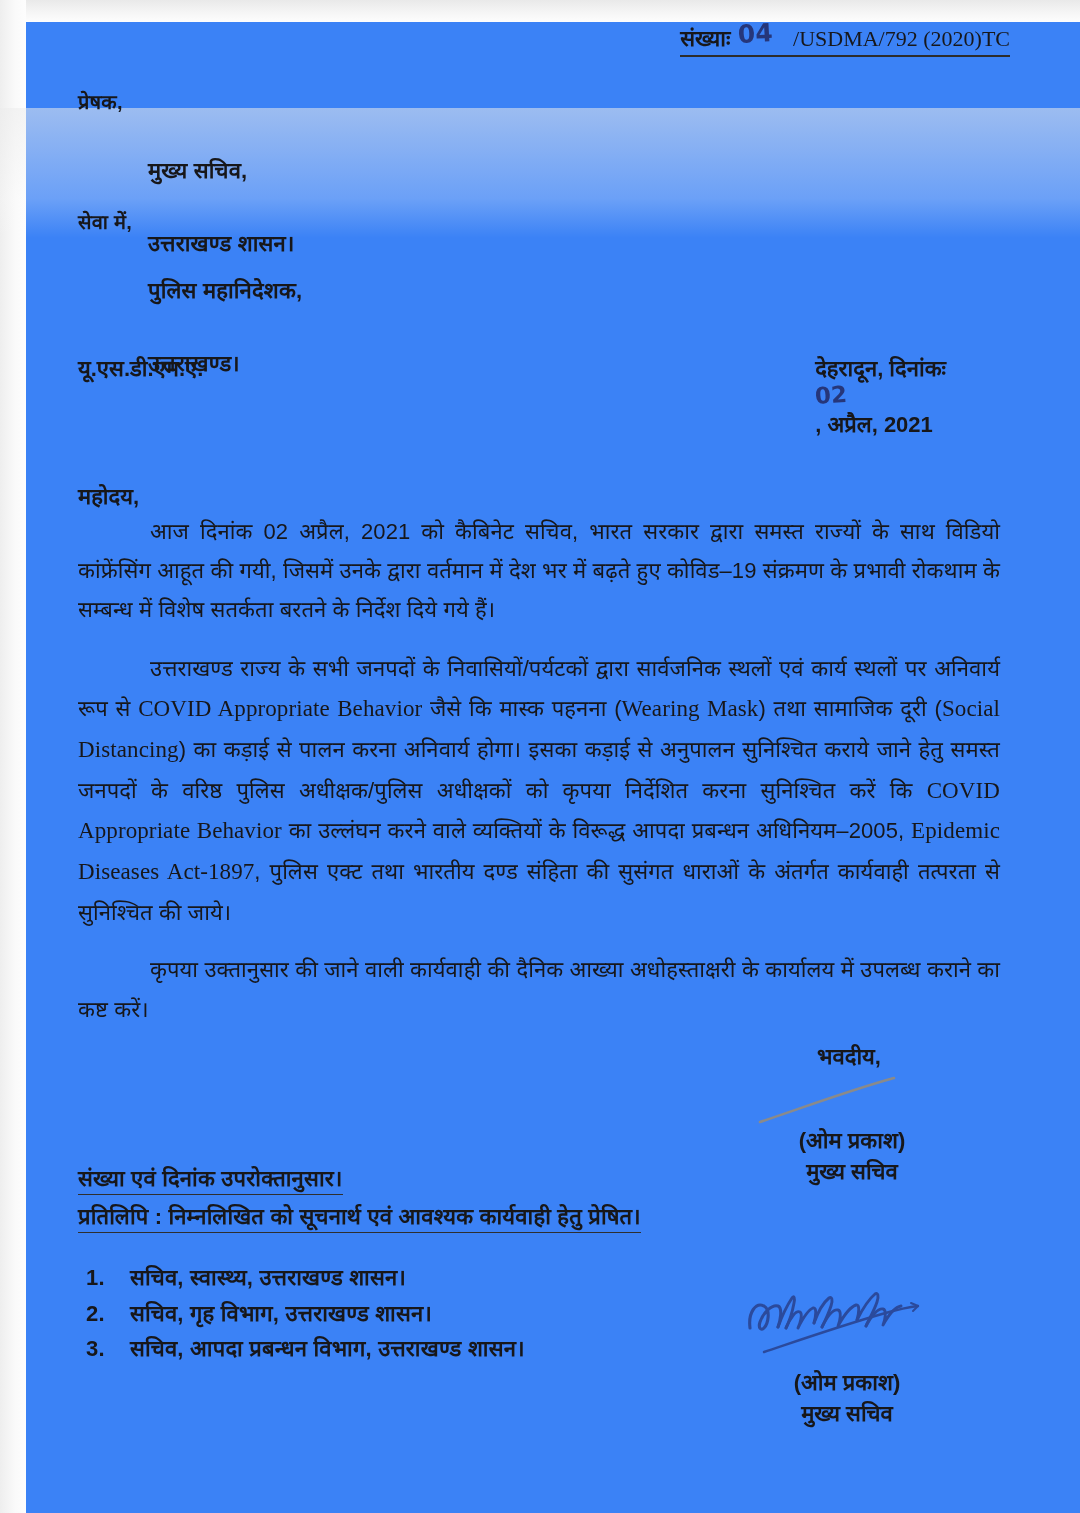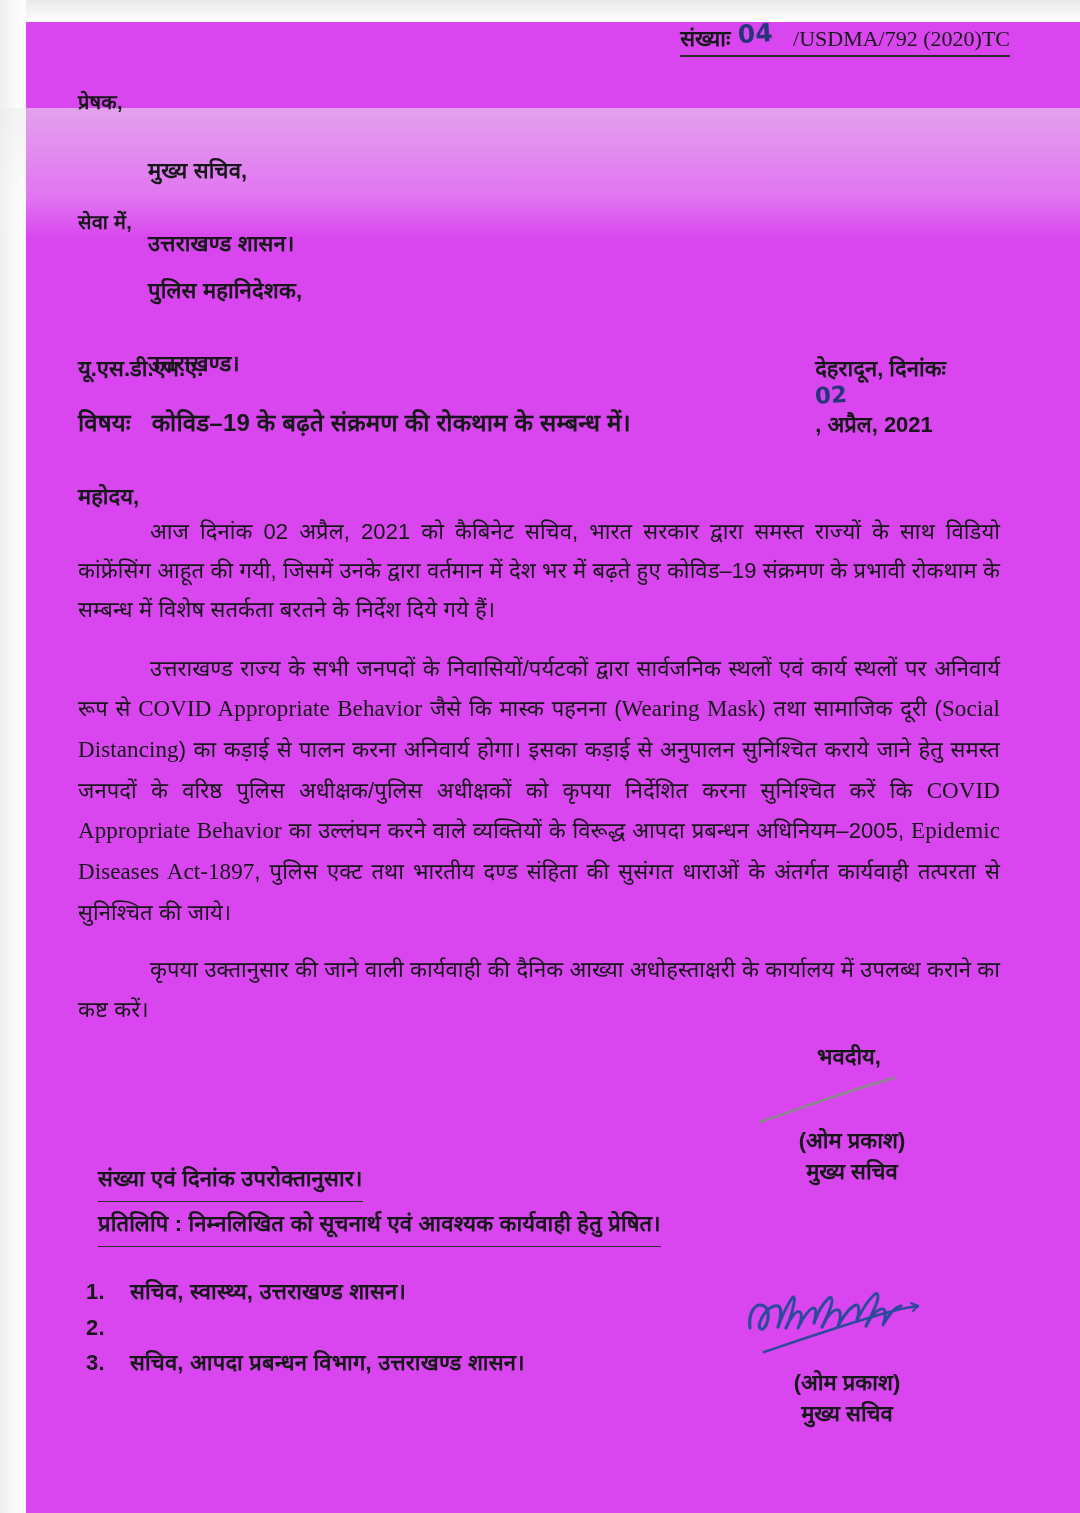--- a/index.html
+++ b/index.html
@@ -9,21 +9,21 @@
     background: #ffffff;
   }
   body {
     font-family: "Liberation Serif", "DejaVu Serif", serif;
     color: #17171a;
   }
   .page {
     position: relative;
     width: 1080px;
     height: 1513px;
-    background: #d946ef;
+    background: #3b82f6;
     overflow: hidden;
     box-sizing: border-box;
   }
   
   .scan-shade-top {
     position: absolute;
     top: 0; left: 0; right: 0;
     height: 22px;
     background: linear-gradient(180deg, #e9e9e9 0%, #f5f5f5 55%, #fdfdfd 100%);
     pointer-events: none;
@@ -215,24 +215,23 @@
     top: 1162px;
     left: 78px;
     width: 640px;
     font-family: "Liberation Sans", sans-serif;
   }
   .copy-line {
     font-size: 22px;
     font-weight: 600;
     border-bottom: 1.5px solid #2f2f2f;
     display: inline-block;
-    padding-bottom: 9px;
+    padding-bottom: 2px;
     margin-bottom: 5px;
     letter-spacing: 0.2px;
-    margin-left: 20px;
   }
   .copy-list {
     margin: 22px 0 0 0;
     padding: 0;
     list-style: none;
   }
   .copy-list li {
     display: flex;
     font-size: 22px;
     font-weight: 600;
@@ -292,24 +291,20 @@
 
   <div class="date-row">
     <span>यू.एस.डी.एम.ए.</span>
     <span class="date-right">
       <span>देहरादून, दिनांकः</span>
       <span class="date-hand">02</span>
       <span>, अप्रैल, 2021</span>
     </span>
   </div>
 
-  <div class="subject">
-    <span class="sub-label">विषयः</span>
-    <span>कोविड–19 के बढ़ते संक्रमण की रोकथाम के सम्बन्ध में।</span>
-  </div>
 
   <div class="salutation">महोदय,</div>
 
   <div class="body-wrap">
 
     <p class="para" id="para-1">आज दिनांक 02 अप्रैल, 2021 को कैबिनेट सचिव, भारत सरकार द्वारा समस्त राज्यों के साथ विडियो कांफ्रेंसिंग आहूत की गयी, जिसमें उनके द्वारा वर्तमान में देश भर में बढ़ते हुए कोविड–19 संक्रमण के प्रभावी रोकथाम के सम्बन्ध में विशेष सतर्कता बरतने के निर्देश दिये गये हैं।</p>
 
     <p class="para" id="para-2"><span>उत्तराखण्ड राज्य के सभी जनपदों के निवासियों/पर्यटकों द्वारा सार्वजनिक स्थलों एवं कार्य स्थलों पर अनिवार्य रूप से </span><span class="en">COVID Appropriate Behavior</span><span> जैसे कि मास्क पहनना (</span><span class="en">Wearing Mask</span><span>) तथा सामाजिक दूरी (</span><span class="en">Social Distancing</span><span>) का कड़ाई से पालन करना अनिवार्य होगा। इसका कड़ाई से अनुपालन सुनिश्चित कराये जाने हेतु समस्त जनपदों के वरिष्ठ पुलिस अधीक्षक/पुलिस अधीक्षकों को कृपया निर्देशित करना सुनिश्चित करें कि </span><span class="en">COVID Appropriate Behavior</span><span> का उल्लंघन करने वाले व्यक्तियों के विरूद्ध आपदा प्रबन्धन अधिनियम–2005, </span><span class="en">Epidemic Diseases Act-1897</span><span>, पुलिस एक्ट तथा भारतीय दण्ड संहिता की सुसंगत धाराओं के अंतर्गत कार्यवाही तत्परता से सुनिश्चित की जाये।</span></p>
 
     <p class="para" id="para-3">कृपया उक्तानुसार की जाने वाली कार्यवाही की दैनिक आख्या अधोहस्ताक्षरी के कार्यालय में उपलब्ध कराने का कष्ट करें।</p>
@@ -330,20 +325,21 @@
     <div class="copy-line">संख्या एवं दिनांक उपरोक्तानुसार।</div>
     <div class="copy-line">प्रतिलिपि : निम्नलिखित को सूचनार्थ एवं आवश्यक कार्यवाही हेतु प्रेषित।</div>
 
     <ul class="copy-list">
       <li>
         <span class="copy-num">1.</span>
         <span>सचिव, स्वास्थ्य, उत्तराखण्ड शासन।</span>
       </li>
       <li>
         <span class="copy-num">2.</span>
+        <span>सचिव, गृह विभाग, उत्तराखण्ड शासन।</span>
       </li>
       <li>
         <span class="copy-num">3.</span>
         <span>सचिव, आपदा प्रबन्धन विभाग, उत्तराखण्ड शासन।</span>
       </li>
     </ul>
   </div>
 
   <div class="sign-lower">
     <div class="ink-sig">

